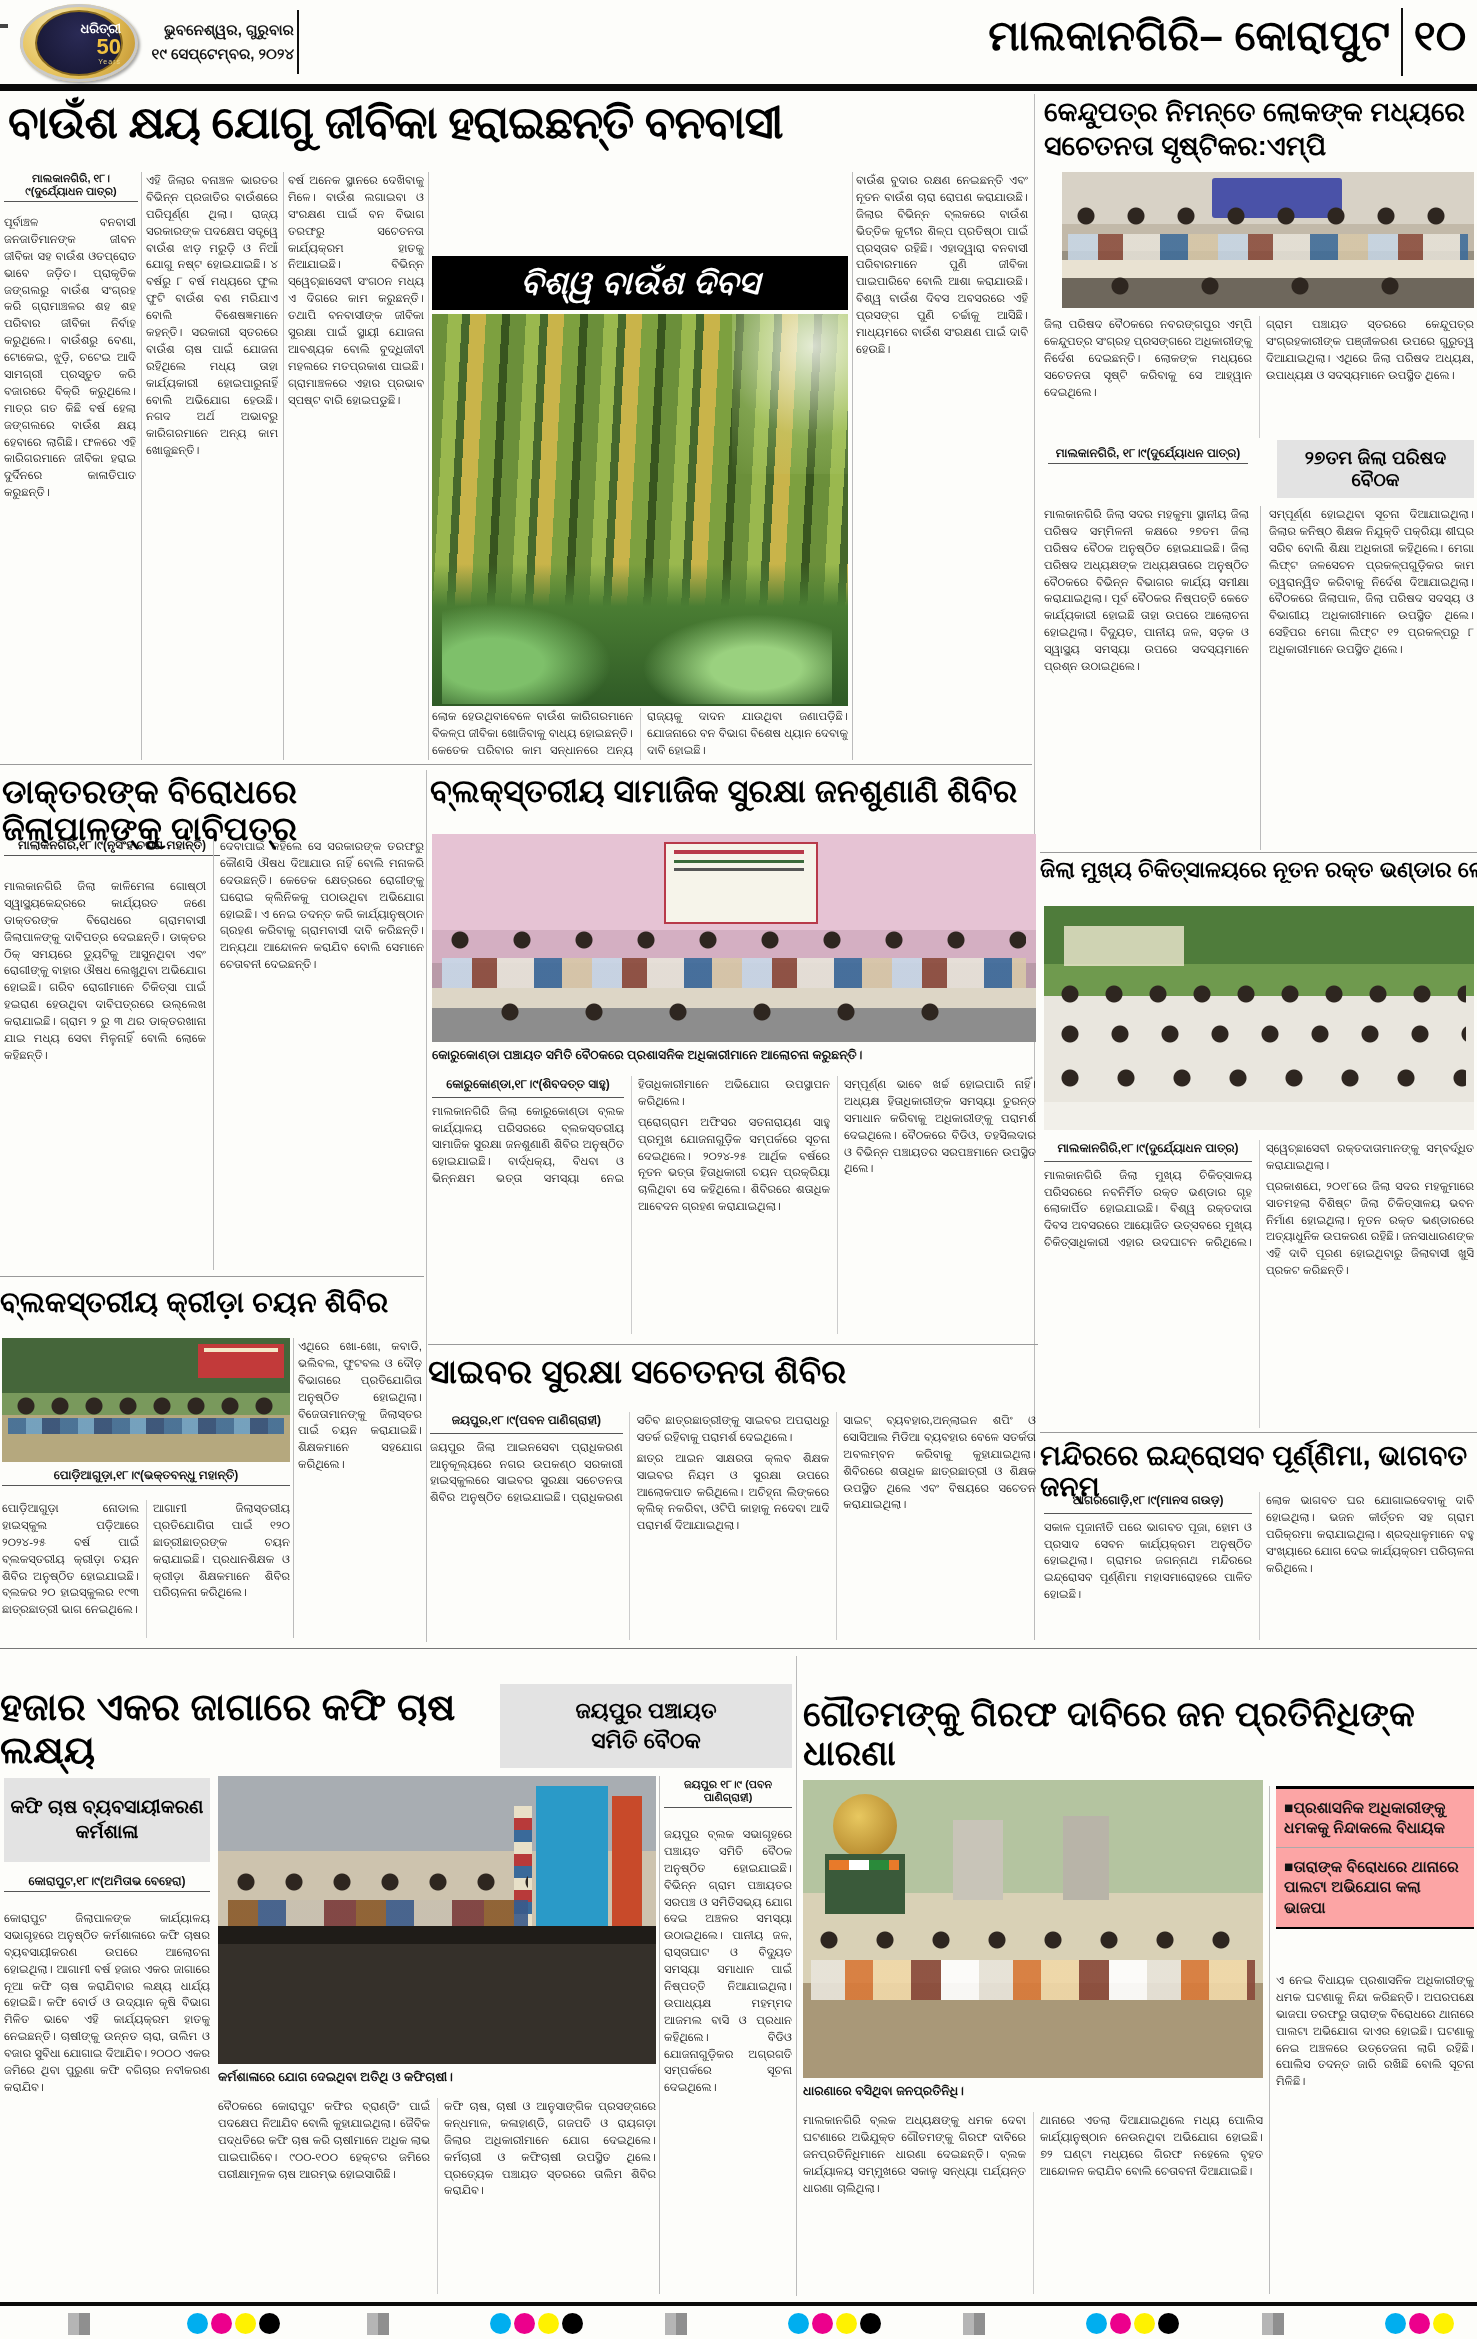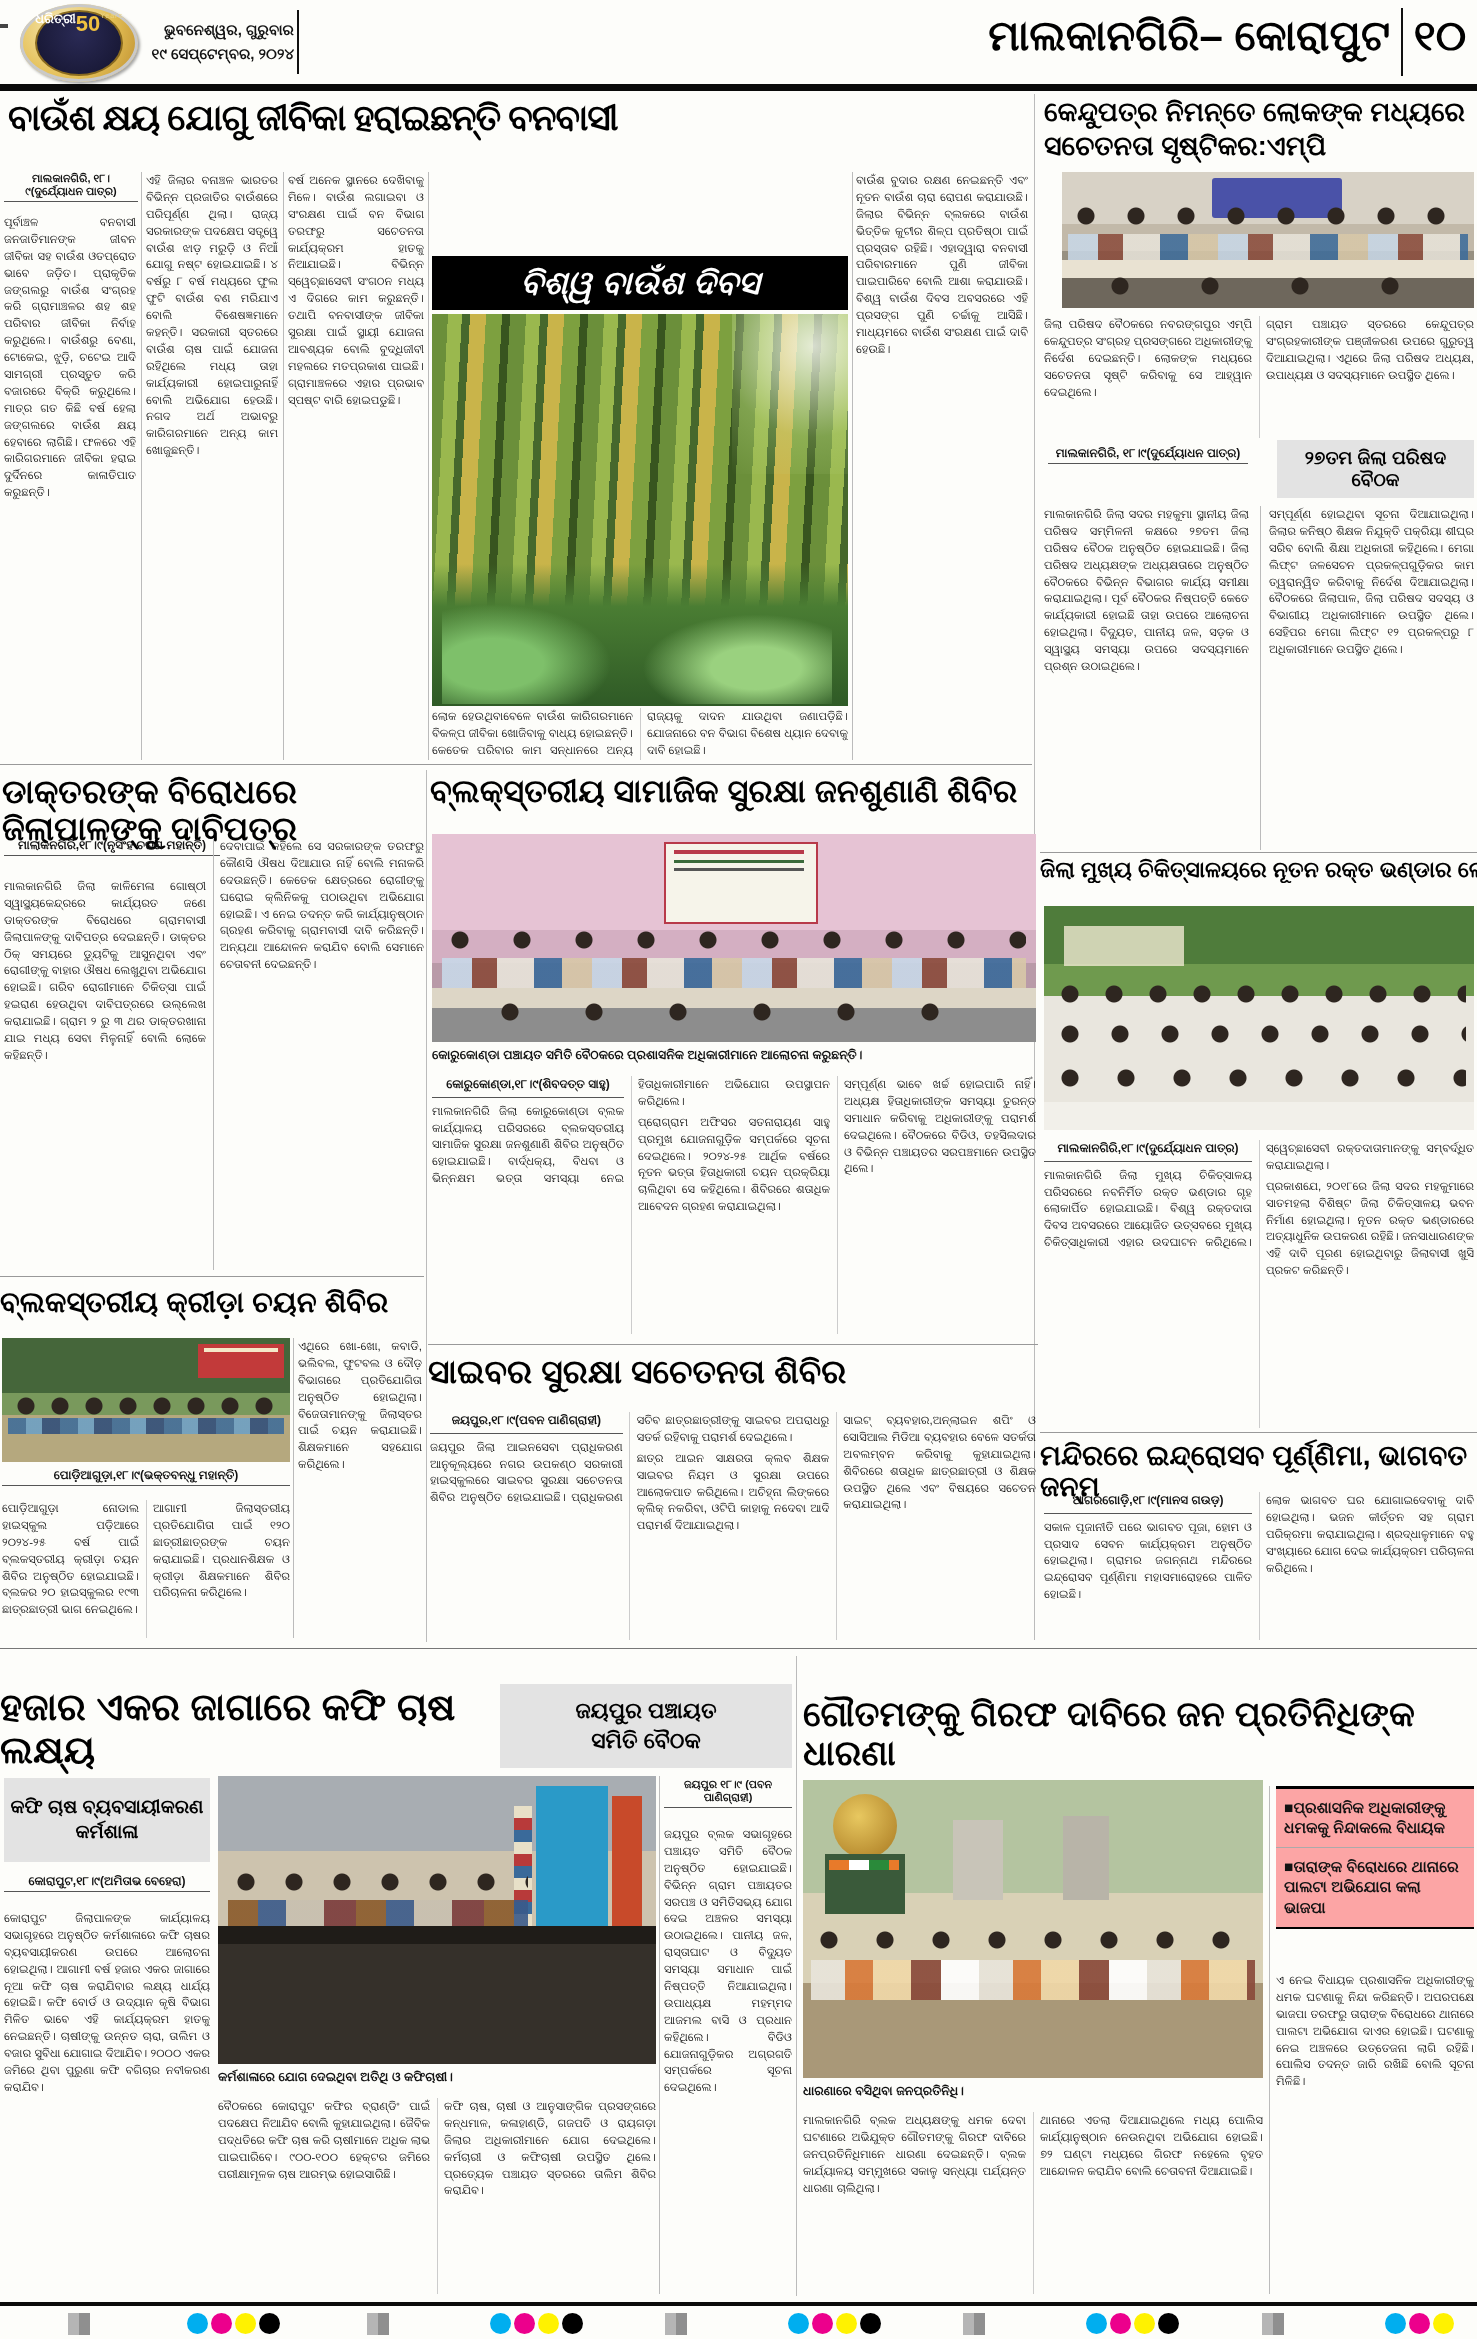--- a/index.html
+++ b/index.html
@@ -17,21 +17,21 @@
   .graybox{background:#e3e3e3;font-weight:bold;text-align:center;color:#000;}
   .vrule{width:1px;background:#bbb;}
   .hrule{height:1px;background:#999;}
   .photo{overflow:hidden;background:#cfcabf;}
   .photo > div{position:absolute;}
   
   .logo-outer{position:absolute;left:20px;top:4px;width:118px;height:78px;border-radius:50%;
      background:radial-gradient(circle at 35% 30%,#f7e9b5,#e4bf55 55%,#b8882a);
      box-shadow:0 0 0 3px #c9c9c9 inset,2px 2px 3px rgba(0,0,0,.35);display:flex;align-items:center;justify-content:center;}
   .logo-inner{width:84px;height:62px;border-radius:50%;background:radial-gradient(circle at 50% 35%,#2a2a55,#14142e);
-     display:flex;flex-direction:row;align-items:flex-start;justify-content:center;border:2px solid #8a6b1f;}
+     display:flex;flex-direction:column;align-items:flex-end;justify-content:center;border:2px solid #8a6b1f;}
   .logo-name{color:#fff;font-size:13px;font-weight:bold;line-height:1;}
   .logo-50{color:#f0c040;font-size:22px;font-weight:bold;line-height:1;margin-top:1px;}
   .logo-years{color:#e8d48a;font-size:7px;line-height:1;letter-spacing:1px;}
   
   .heads{background-image:radial-gradient(circle at 18px 10px,#2e2620 8px,rgba(0,0,0,0) 9px);
          background-size:50px 34px;background-repeat:repeat-x;}
   .shirts{background:repeating-linear-gradient(90deg,#c8d8e8 0 30px,#8a4a3a 30px 55px,#e8e4da 55px 92px,#3a6a9a 92px 120px,#d8c8a8 120px 150px);}
   .regsq{position:absolute;width:22px;height:22px;background:linear-gradient(90deg,#b5b5b5 0 50%,#8f8f8f 50%);}
   .dotrow{position:absolute;display:flex;gap:3px;}
   .dot{width:21px;height:21px;border-radius:50%;}
@@ -57,21 +57,21 @@
       <div>୧୯ ସେପ୍ଟେମ୍ବର, ୨୦୨୪</div>
     </div>
     <div class="abs" style="left:297px;top:10px;width:2px;height:64px;background:#111;"></div>
     <div class="abs headline" style="left:320px;top:12px;width:1070px;text-align:right;font-size:42px;">ମାଲକାନଗିରି– କୋରାପୁଟ</div>
     <div class="abs" style="left:1401px;top:8px;width:2px;height:68px;background:#111;"></div>
     <div class="abs headline" style="left:1405px;top:12px;width:70px;text-align:center;font-size:42px;">୧୦</div>
     <div class="abs" style="left:0;top:24px;width:8px;height:4px;background:#444;"></div>
   </div>
   <div class="abs" style="left:0;top:84px;width:1477px;height:7px;background:#0a0a0a;"></div>
 
-  <div class="abs headline" style="left:8px;top:98px;width:1022px;font-size:36px;letter-spacing:-1px;font-family:Liberation Serif, serif;">ବାଉଁଶ କ୍ଷୟ ଯୋଗୁ ଜୀବିକା ହରାଇଛନ୍ତି ବନବାସୀ</div>
+  <div class="abs headline" style="left:8px;top:98px;width:1022px;font-size:45px;letter-spacing:-1px;">ବାଉଁଶ କ୍ଷୟ ଯୋଗୁ ଜୀବିକା ହରାଇଛନ୍ତି ବନବାସୀ</div>
 
   <div class="abs byline" style="left:4px;top:172px;width:134px;font-size:11px;">
     <span>ମାଲକାନଗିରି, ୧୮।୯(ଦୁର୍ଯ୍ୟୋଧନ ପାତ୍ର)</span><span class="rule"></span>
   </div>
   <div class="abs body-text" style="left:4px;top:214px;width:132px;height:546px;">ପୂର୍ବାଞ୍ଚଳ ବନବାସୀ ଜନଜାତିମାନଙ୍କ ଜୀବନ ଜୀବିକା ସହ ବାଉଁଶ ଓତପ୍ରୋତ ଭାବେ ଜଡ଼ିତ। ପ୍ରାକୃତିକ ଜଙ୍ଗଲରୁ ବାଉଁଶ ସଂଗ୍ରହ କରି ଗ୍ରାମାଞ୍ଚଳର ଶହ ଶହ ପରିବାର ଜୀବିକା ନିର୍ବାହ କରୁଥିଲେ। ବାଉଁଶରୁ ବେଣା, ଟୋକେଇ, ଝୁଡ଼ି, ଚଟେଇ ଆଦି ସାମଗ୍ରୀ ପ୍ରସ୍ତୁତ କରି ବଜାରରେ ବିକ୍ରି କରୁଥିଲେ। ମାତ୍ର ଗତ କିଛି ବର୍ଷ ହେଲା ଜଙ୍ଗଲରେ ବାଉଁଶ କ୍ଷୟ ହେବାରେ ଲାଗିଛି। ଫଳରେ ଏହି କାରିଗରମାନେ ଜୀବିକା ହରାଇ ଦୁର୍ଦିନରେ କାଳାତିପାତ କରୁଛନ୍ତି।</div>
   <div class="abs body-text" style="left:146px;top:172px;width:132px;height:588px;">ଏହି ଜିଲାର ବନାଞ୍ଚଳ ଭାରତର ବିଭିନ୍ନ ପ୍ରଜାତିର ବାଉଁଶରେ ପରିପୂର୍ଣ୍ଣ ଥିଲା। ରାଜ୍ୟ ସରକାରଙ୍କ ପଦକ୍ଷେପ ସତ୍ତ୍ୱେ ବାଉଁଶ ଝାଡ଼ ମରୁଡ଼ି ଓ ନିଆଁ ଯୋଗୁ ନଷ୍ଟ ହୋଇଯାଇଛି। ୪ ବର୍ଷରୁ ୮ ବର୍ଷ ମଧ୍ୟରେ ଫୁଲ ଫୁଟି ବାଉଁଶ ବଣ ମରିଯାଏ ବୋଲି ବିଶେଷଜ୍ଞମାନେ କହନ୍ତି। ସରକାରୀ ସ୍ତରରେ ବାଉଁଶ ଚାଷ ପାଇଁ ଯୋଜନା ରହିଥିଲେ ମଧ୍ୟ ତାହା କାର୍ଯ୍ୟକାରୀ ହୋଇପାରୁନାହିଁ ବୋଲି ଅଭିଯୋଗ ହେଉଛି। ନଗଦ ଅର୍ଥ ଅଭାବରୁ କାରିଗରମାନେ ଅନ୍ୟ କାମ ଖୋଜୁଛନ୍ତି।</div>
   <div class="abs body-text" style="left:288px;top:172px;width:136px;height:588px;">ବର୍ଷ ଅନେକ ସ୍ଥାନରେ ଦେଖିବାକୁ ମିଳେ। ବାଉଁଶ ଲଗାଇବା ଓ ସଂରକ୍ଷଣ ପାଇଁ ବନ ବିଭାଗ ତରଫରୁ ସଚେତନତା କାର୍ଯ୍ୟକ୍ରମ ହାତକୁ ନିଆଯାଇଛି। ବିଭିନ୍ନ ସ୍ୱେଚ୍ଛାସେବୀ ସଂଗଠନ ମଧ୍ୟ ଏ ଦିଗରେ କାମ କରୁଛନ୍ତି। ତଥାପି ବନବାସୀଙ୍କ ଜୀବିକା ସୁରକ୍ଷା ପାଇଁ ସ୍ଥାୟୀ ଯୋଜନା ଆବଶ୍ୟକ ବୋଲି ବୁଦ୍ଧିଜୀବୀ ମହଲରେ ମତପ୍ରକାଶ ପାଇଛି। ଗ୍ରାମାଞ୍ଚଳରେ ଏହାର ପ୍ରଭାବ ସ୍ପଷ୍ଟ ବାରି ହୋଇପଡୁଛି।</div>
   <div class="abs body-text" style="left:856px;top:172px;width:172px;height:588px;">ବାଉଁଶ ବୁଦାର ରକ୍ଷଣ ନେଇଛନ୍ତି ଏବଂ ନୂତନ ବାଉଁଶ ଚାରା ରୋପଣ କରାଯାଉଛି। ଜିଲାର ବିଭିନ୍ନ ବ୍ଲକରେ ବାଉଁଶ ଭିତ୍ତିକ କୁଟୀର ଶିଳ୍ପ ପ୍ରତିଷ୍ଠା ପାଇଁ ପ୍ରସ୍ତାବ ରହିଛି। ଏହାଦ୍ୱାରା ବନବାସୀ ପରିବାରମାନେ ପୁଣି ଜୀବିକା ପାଇପାରିବେ ବୋଲି ଆଶା କରାଯାଉଛି। ବିଶ୍ୱ ବାଉଁଶ ଦିବସ ଅବସରରେ ଏହି ପ୍ରସଙ୍ଗ ପୁଣି ଚର୍ଚ୍ଚାକୁ ଆସିଛି। ମାଧ୍ୟମରେ ବାଉଁଶ ସଂରକ୍ଷଣ ପାଇଁ ଦାବି ହେଉଛି।</div>
 
   <div class="abs" style="left:432px;top:256px;width:416px;font-style:italic;">

